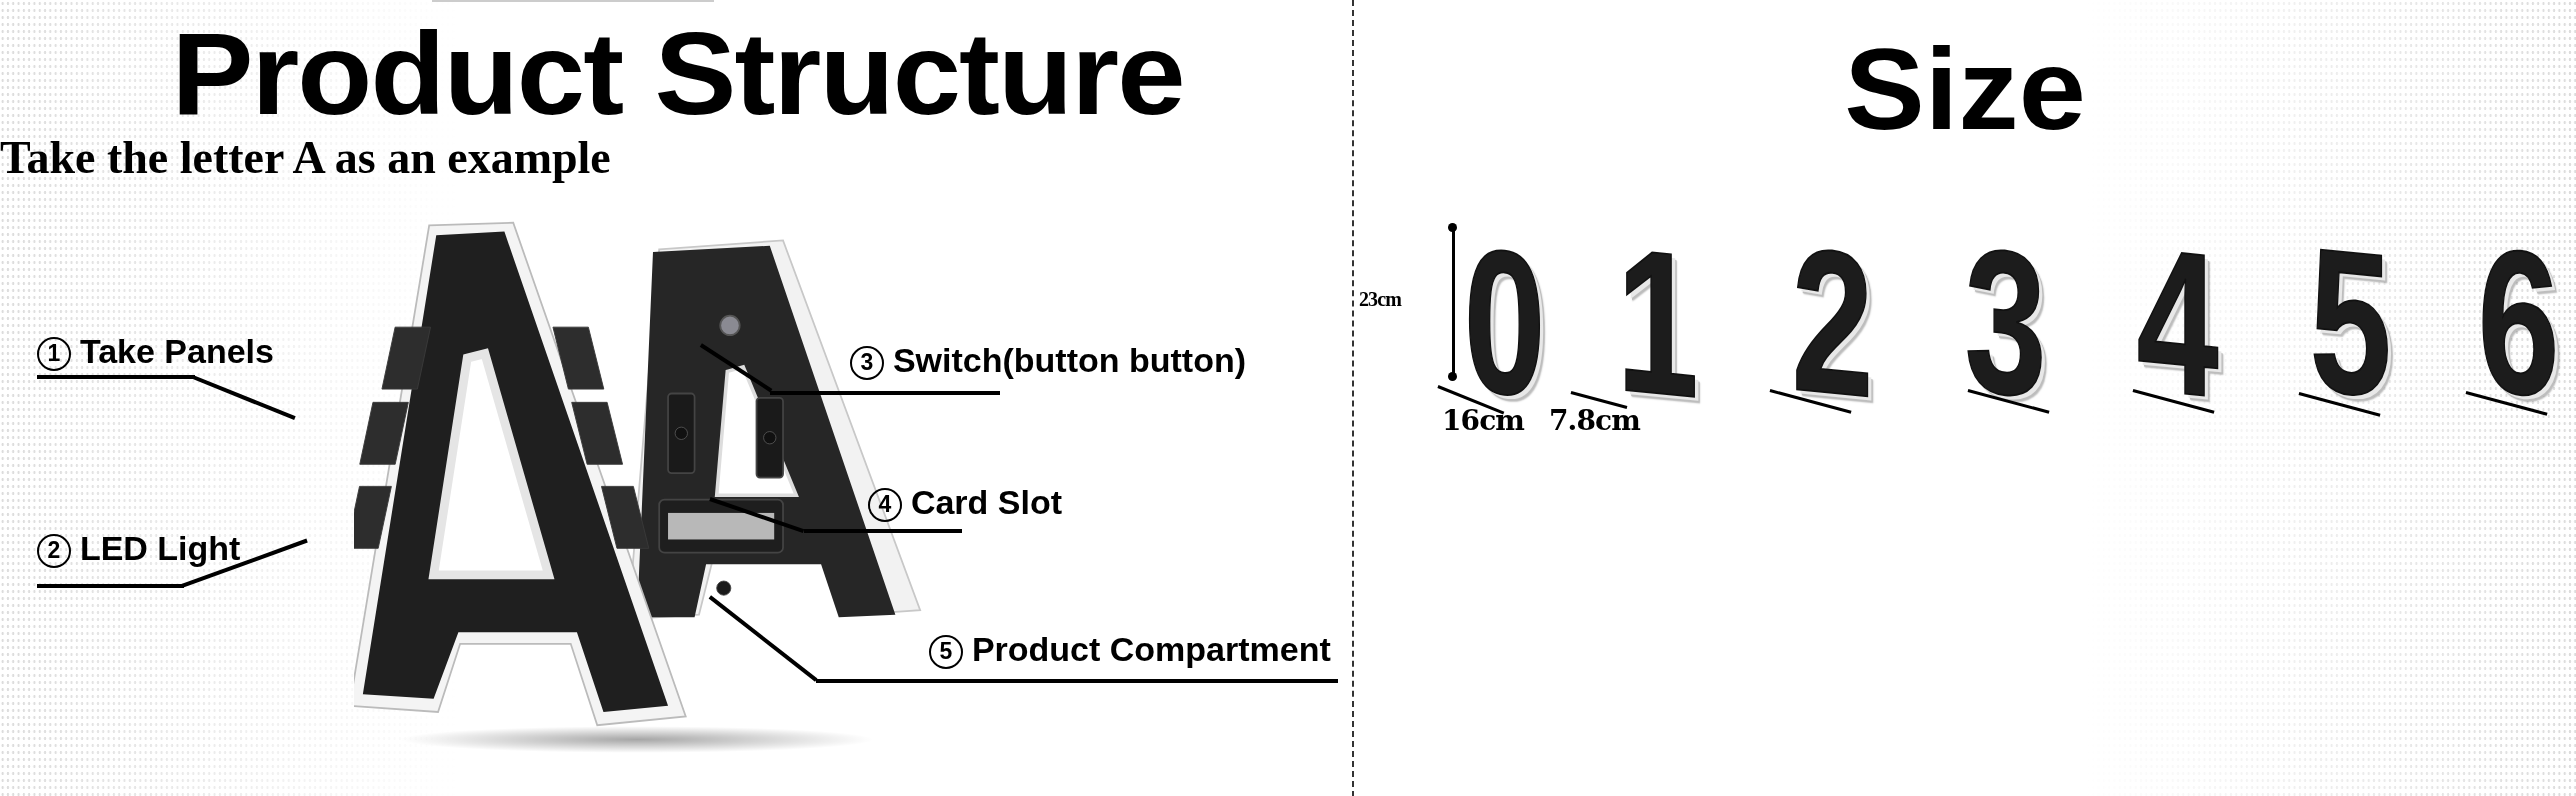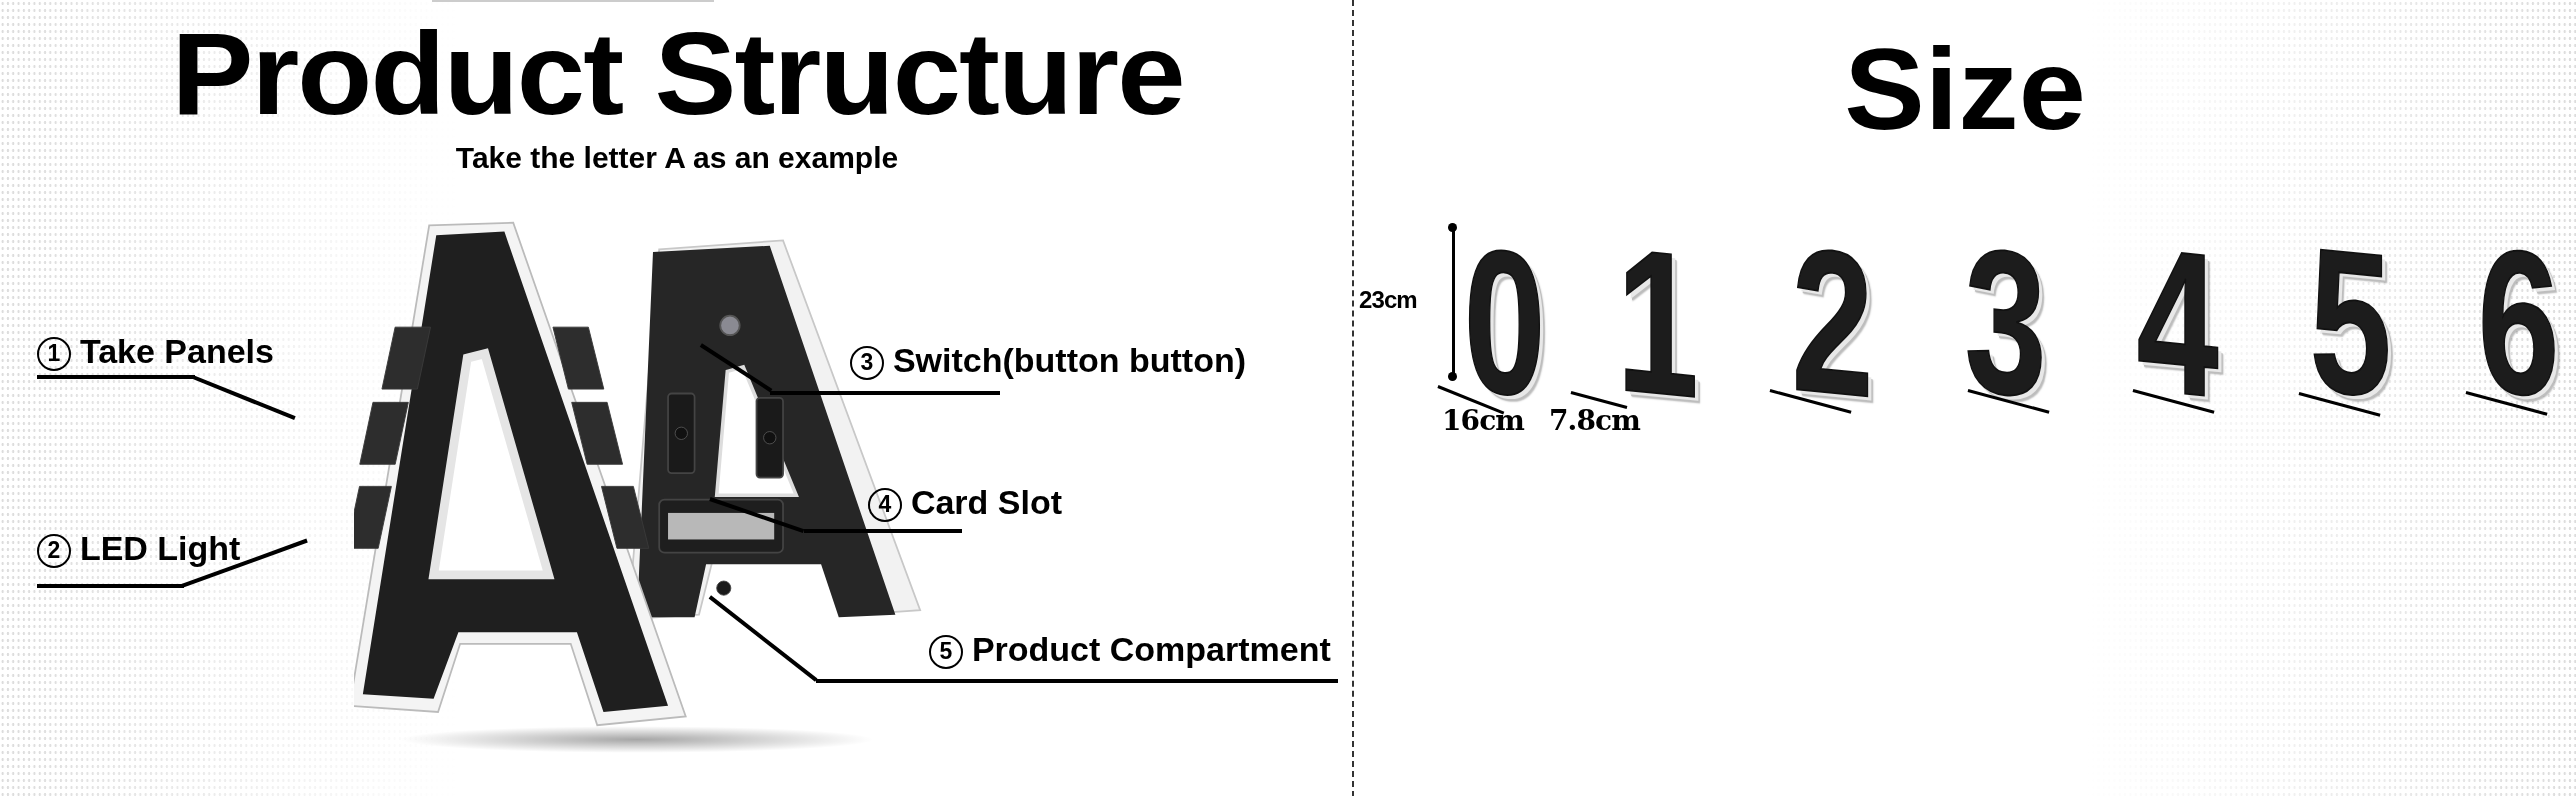--- a/index.html
+++ b/index.html
@@ -27,22 +27,22 @@
     border-left: 2.7px dashed #333;
   }
 
   
   .title-main {
     position: absolute; left: 26.6px; top: 16px; width: 1301px; text-align: center;
     font-weight: 700; font-size: 117px; line-height: 115px; letter-spacing: -1.8px;
     transform: scaleX(1.05);
   }
   .subtitle {
-    position: absolute; left: 0; top: 131px; width: 1354px; text-align: center;
-    font-weight: 700; font-size: 30px; line-height: 53px;
+    position: absolute; left: 0; top: 131px; width: 1354px; text-align: left;
+    font-weight: 700; font-size: 46px; line-height: 53px; font-family: Liberation Serif, serif;
   }
 
   .label {
     position: absolute; font-weight: 700; font-size: 34px; line-height: 39px; white-space: nowrap;
   }
   .num {
     display: inline-block; width: 34px; height: 34px; border: 2.7px solid #000; border-radius: 50%;
     font-size: 23px; line-height: 28px; text-align: center; margin-right: 8.9px; vertical-align: 1.8px;
   }
   .line { position: absolute; background: #000; height: 3.5px; transform-origin: 0 50%; }
@@ -52,21 +52,21 @@
     position: absolute; left: 44px; top: 505px; width: 478px; height: 26.6px; border-radius: 50%;
     background: radial-gradient(ellipse at center, rgba(0,0,0,0.35), rgba(0,0,0,0) 70%);
   }
 
   
   .size-title {
     position: absolute; left: 1354px; top: 26.6px; width: 1222px; text-align: center;
     font-weight: 700; font-size: 115px; line-height: 124px; transform: scaleX(1.05);
   }
   .dim-h {
-    position: absolute; font-family: Liberation Sans, sans-serif; font-weight: 700; font-size: 24px;
+    position: absolute; font-family: Liberation Serif, serif; font-weight: 700; font-size: 20px;
     line-height: 35px; letter-spacing: -0.9px;
   }
   .vline { position: absolute; width: 2.7px; background: #000; }
   .dot { position: absolute; width: 8.9px; height: 8.9px; border-radius: 50%; background: #000; }
   .glyph {
     position: absolute; font-family: "Liberation Sans", sans-serif; font-weight: 700;
     font-size: 204px; line-height: 204px; color: #1c1c1c; text-align: center;
     -webkit-text-stroke: 1.8px #111;
     text-shadow: 5.3px 3.5px 0 #e8e8e8, 7px 5.3px 0 #bdbdbd, 8px 6.2px 1.8px rgba(0,0,0,0.25);
     transform: scaleX(0.72) skewY(4deg);

